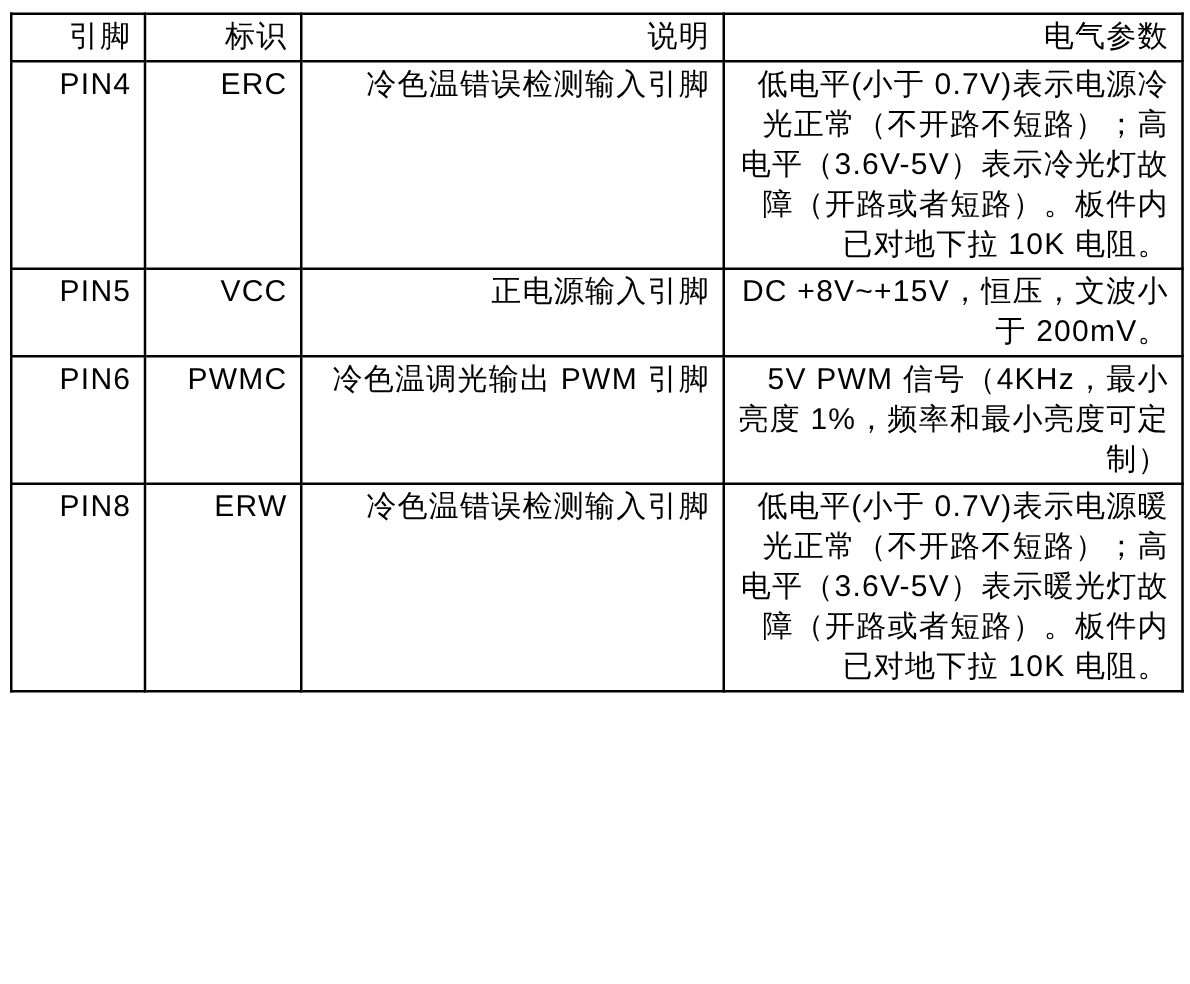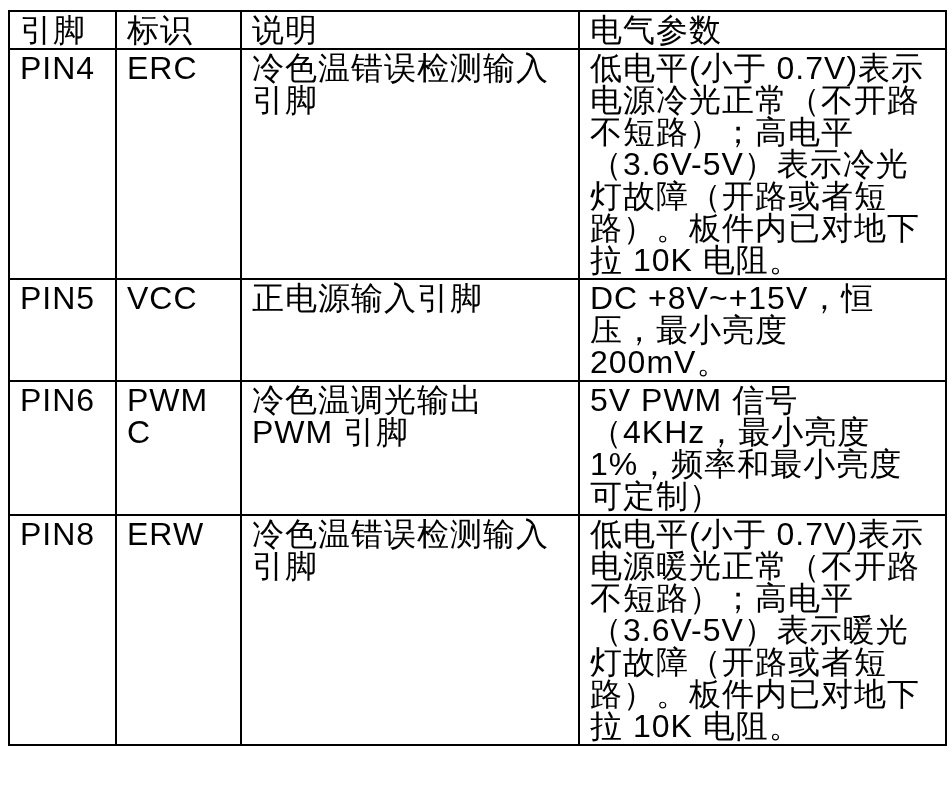--- a/index.html
+++ b/index.html
@@ -25,25 +25,25 @@
     table-layout: fixed;
   }
   .pin-table col.c1 { width: 107px; }
   .pin-table col.c2 { width: 125px; }
   .pin-table col.c3 { width: 338px; }
   .pin-table col.c4 { width: 367px; }
   .pin-table th,
   .pin-table td {
     border: 2px solid #000000;
     padding: 2px 10px;
-    font-size: 32px;
+    font-size: 24px;
     line-height: 32px;
     letter-spacing: 1px;
     font-weight: normal;
-    text-align: left;
+    text-align: right;
     vertical-align: top;
     word-break: break-word;
     overflow: hidden;
   }
   tr.h-hdr { height: 34px; }
   tr.h-1l  { height: 38px; }
   tr.h-2l  { height: 70px; }
   tr.h-3l  { height: 102px; }
   tr.h-5l  { height: 166px; }
 </style>
@@ -68,21 +68,21 @@
       <tr class="h-5l">
         <td>PIN4</td>
         <td>ERC</td>
         <td>冷色温错误检测输入引脚</td>
         <td>低电平(小于 0.7V)表示电源冷光正常（不开路不短路）；高电平（3.6V-5V）表示冷光灯故障（开路或者短路）。板件内已对地下拉 10K 电阻。</td>
       </tr>
       <tr class="h-2l">
         <td>PIN5</td>
         <td>VCC</td>
         <td>正电源输入引脚</td>
-        <td>DC +8V~+15V，恒压，最小亮度 200mV。</td>
+        <td>DC +8V~+15V，恒压，文波小于 200mV。</td>
       </tr>
       <tr class="h-3l">
         <td>PIN6</td>
         <td>PWMC</td>
         <td>冷色温调光输出 PWM 引脚</td>
         <td>5V PWM 信号（4KHz，最小亮度 1%，频率和最小亮度可定制）</td>
       </tr>
       <tr class="h-5l">
         <td>PIN8</td>
         <td>ERW</td>

